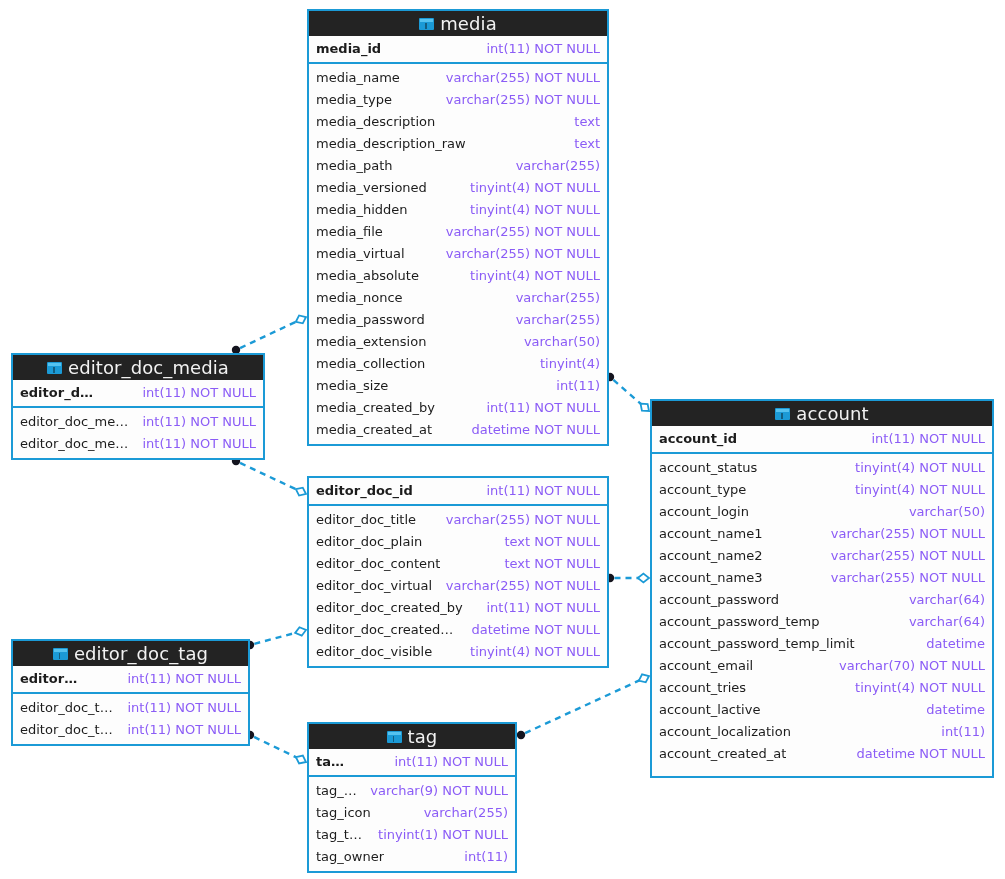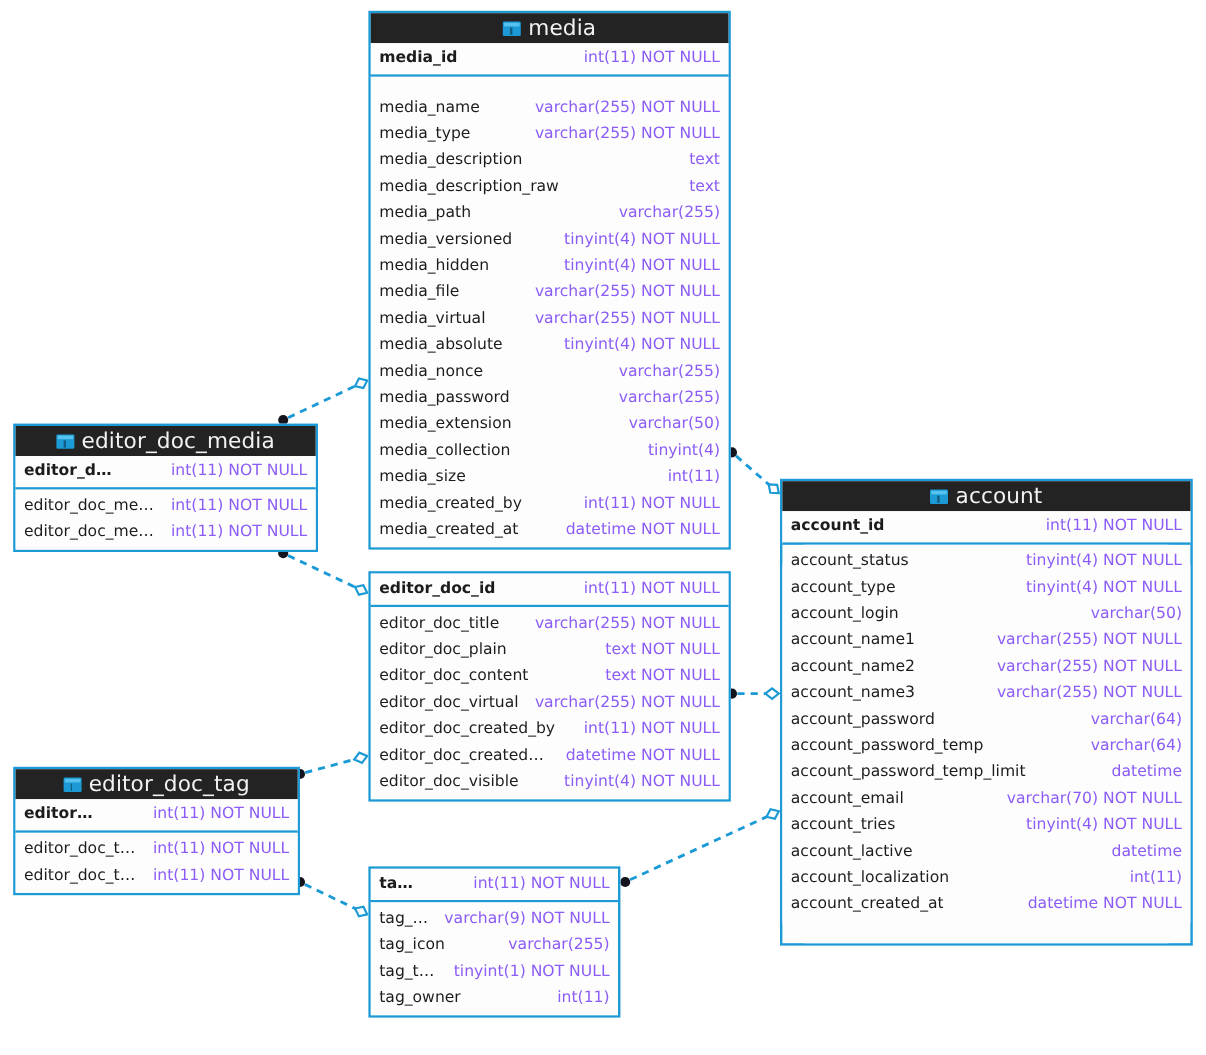--- a/index.html
+++ b/index.html
@@ -101,21 +101,21 @@
         <span class="tbl-icon"></span>
         <span>media</span>
       </div>
       <div class="rows">
         <div class="row pk-row">
           <span class="col">media_id</span>
           <span class="typ">int(11) NOT NULL</span>
         </div>
       </div>
       <div class="pk-sep"></div>
-      <div class="rows" style="padding-top: 15px; padding-bottom: 3px;">
+      <div class="rows" style="padding-top: 3px; padding-bottom: 3px;">
         <div class="row">
           <span class="col">media_name</span>
           <span class="typ">varchar(255) NOT NULL</span>
         </div>
         <div class="row">
           <span class="col">media_type</span>
           <span class="typ">varchar(255) NOT NULL</span>
         </div>
         <div class="row">
           <span class="col">media_description</span>
@@ -184,21 +184,21 @@
         <span class="tbl-icon"></span>
         <span>account</span>
       </div>
       <div class="rows">
         <div class="row pk-row">
           <span class="col">account_id</span>
           <span class="typ">int(11) NOT NULL</span>
         </div>
       </div>
       <div class="pk-sep"></div>
-      <div class="rows" style="padding-top: 3px; padding-bottom: 21px; border-radius: 19px;">
+      <div class="rows" style="padding-top: 3px; padding-bottom: 11px;">
         <div class="row">
           <span class="col">account_status</span>
           <span class="typ">tinyint(4) NOT NULL</span>
         </div>
         <div class="row">
           <span class="col">account_type</span>
           <span class="typ">tinyint(4) NOT NULL</span>
         </div>
         <div class="row">
           <span class="col">account_login</span>
@@ -329,20 +329,24 @@
           <span class="col">editor_doc_tag_dst</span>
           <span class="typ">int(11) NOT NULL</span>
         </div>
         <div class="row">
           <span class="col">editor_doc_tag_src</span>
           <span class="typ">int(11) NOT NULL</span>
         </div>
       </div>
     </div>
     <div class="entity" style="left: 307px; top: 722px; width: 210px;">
+      <div class="ent-header">
+        <span class="tbl-icon"></span>
+        <span>tag</span>
+      </div>
       <div class="rows">
         <div class="row pk-row">
           <span class="col">tag_id</span>
           <span class="typ">int(11) NOT NULL</span>
         </div>
       </div>
       <div class="pk-sep"></div>
       <div class="rows" style="padding-top: 3px; padding-bottom: 3px;">
         <div class="row">
           <span class="col">tag_color</span>

